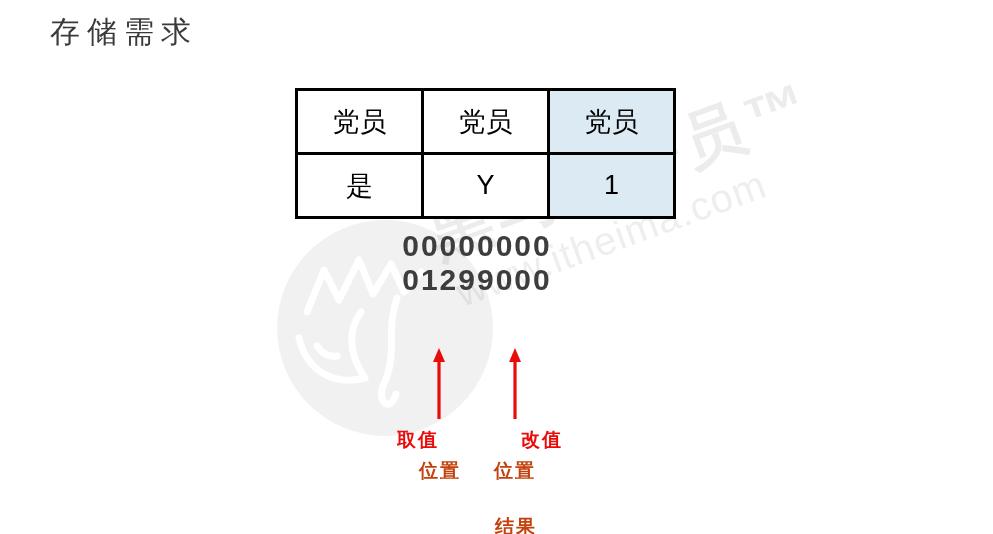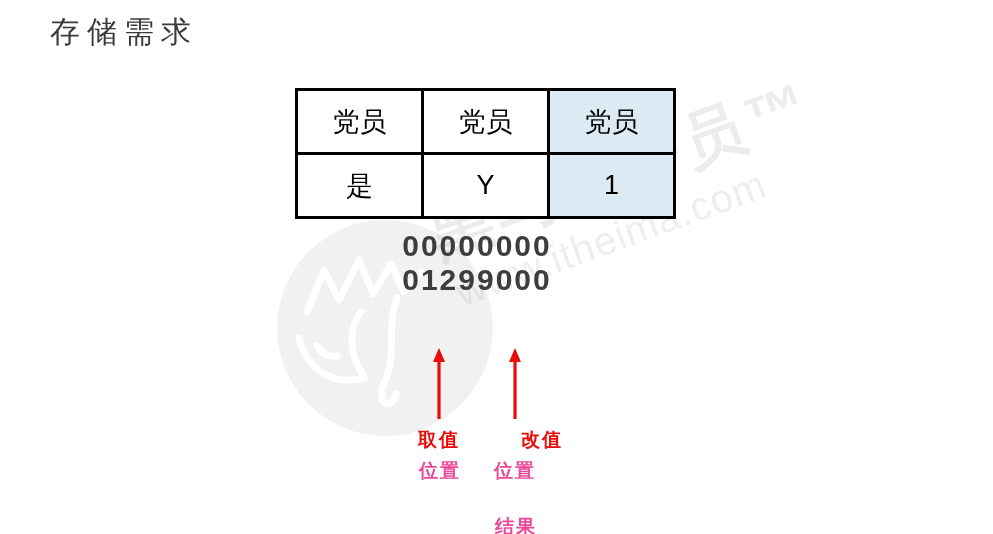--- a/index.html
+++ b/index.html
@@ -86,22 +86,22 @@
   
   .anno {
     position: absolute;
     transform: translateX(-50%);
     font-weight: bold;
     font-size: 19px;
     white-space: nowrap;
     letter-spacing: 2px;
   }
   .anno.red { color: #ea0b0b; }
-  .anno.dark { color: #ec4899; text-align: center; }
-  .a-l1 { left: 439px; top: 427px; }
+  .anno.dark { color: #c2410c; text-align: center; }
+  .a-l1 { left: 418px; top: 427px; }
   .a-l2 { left: 440px; top: 458px; }
   .a-r1 { left: 542px; top: 427px; }
   .a-r2 { left: 515px; top: 458px; }
   .a-r3 { left: 516px; top: 490px; margin-top: 24px; }
 </style>
 </head>
 <body>
 
 <div class="wm wm-logo">
   <svg width="216" height="216" viewBox="0 0 216 216">

